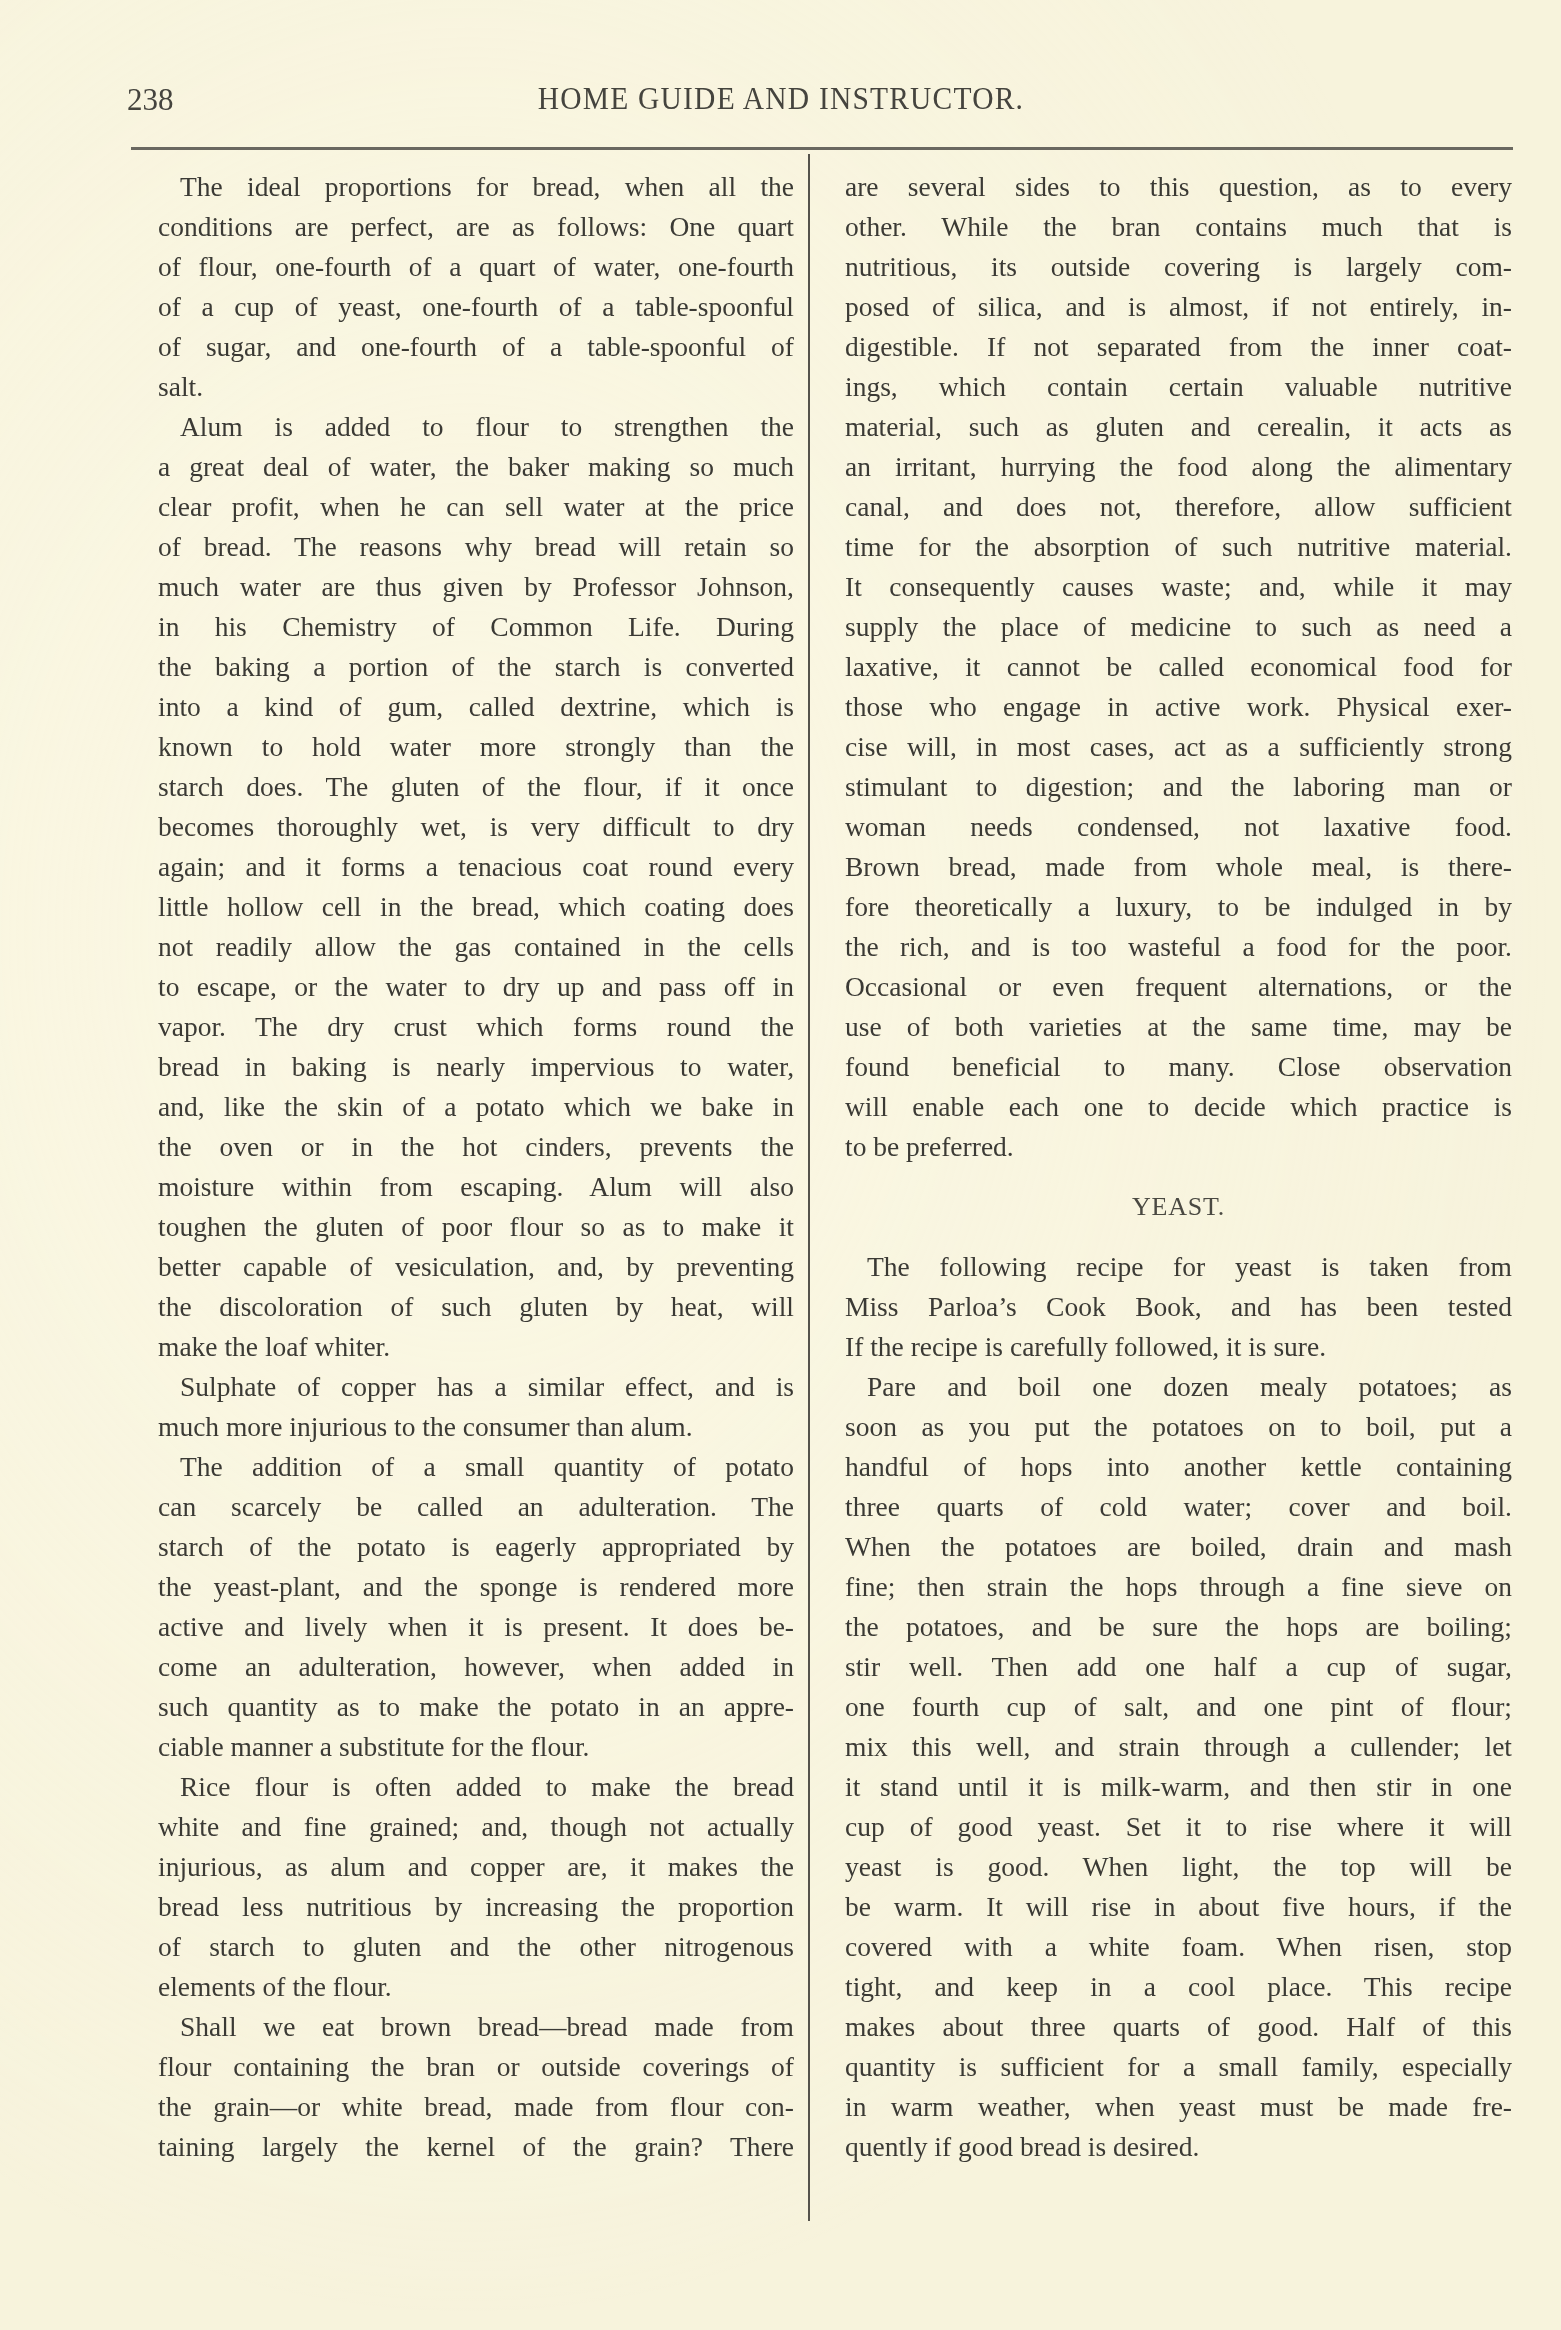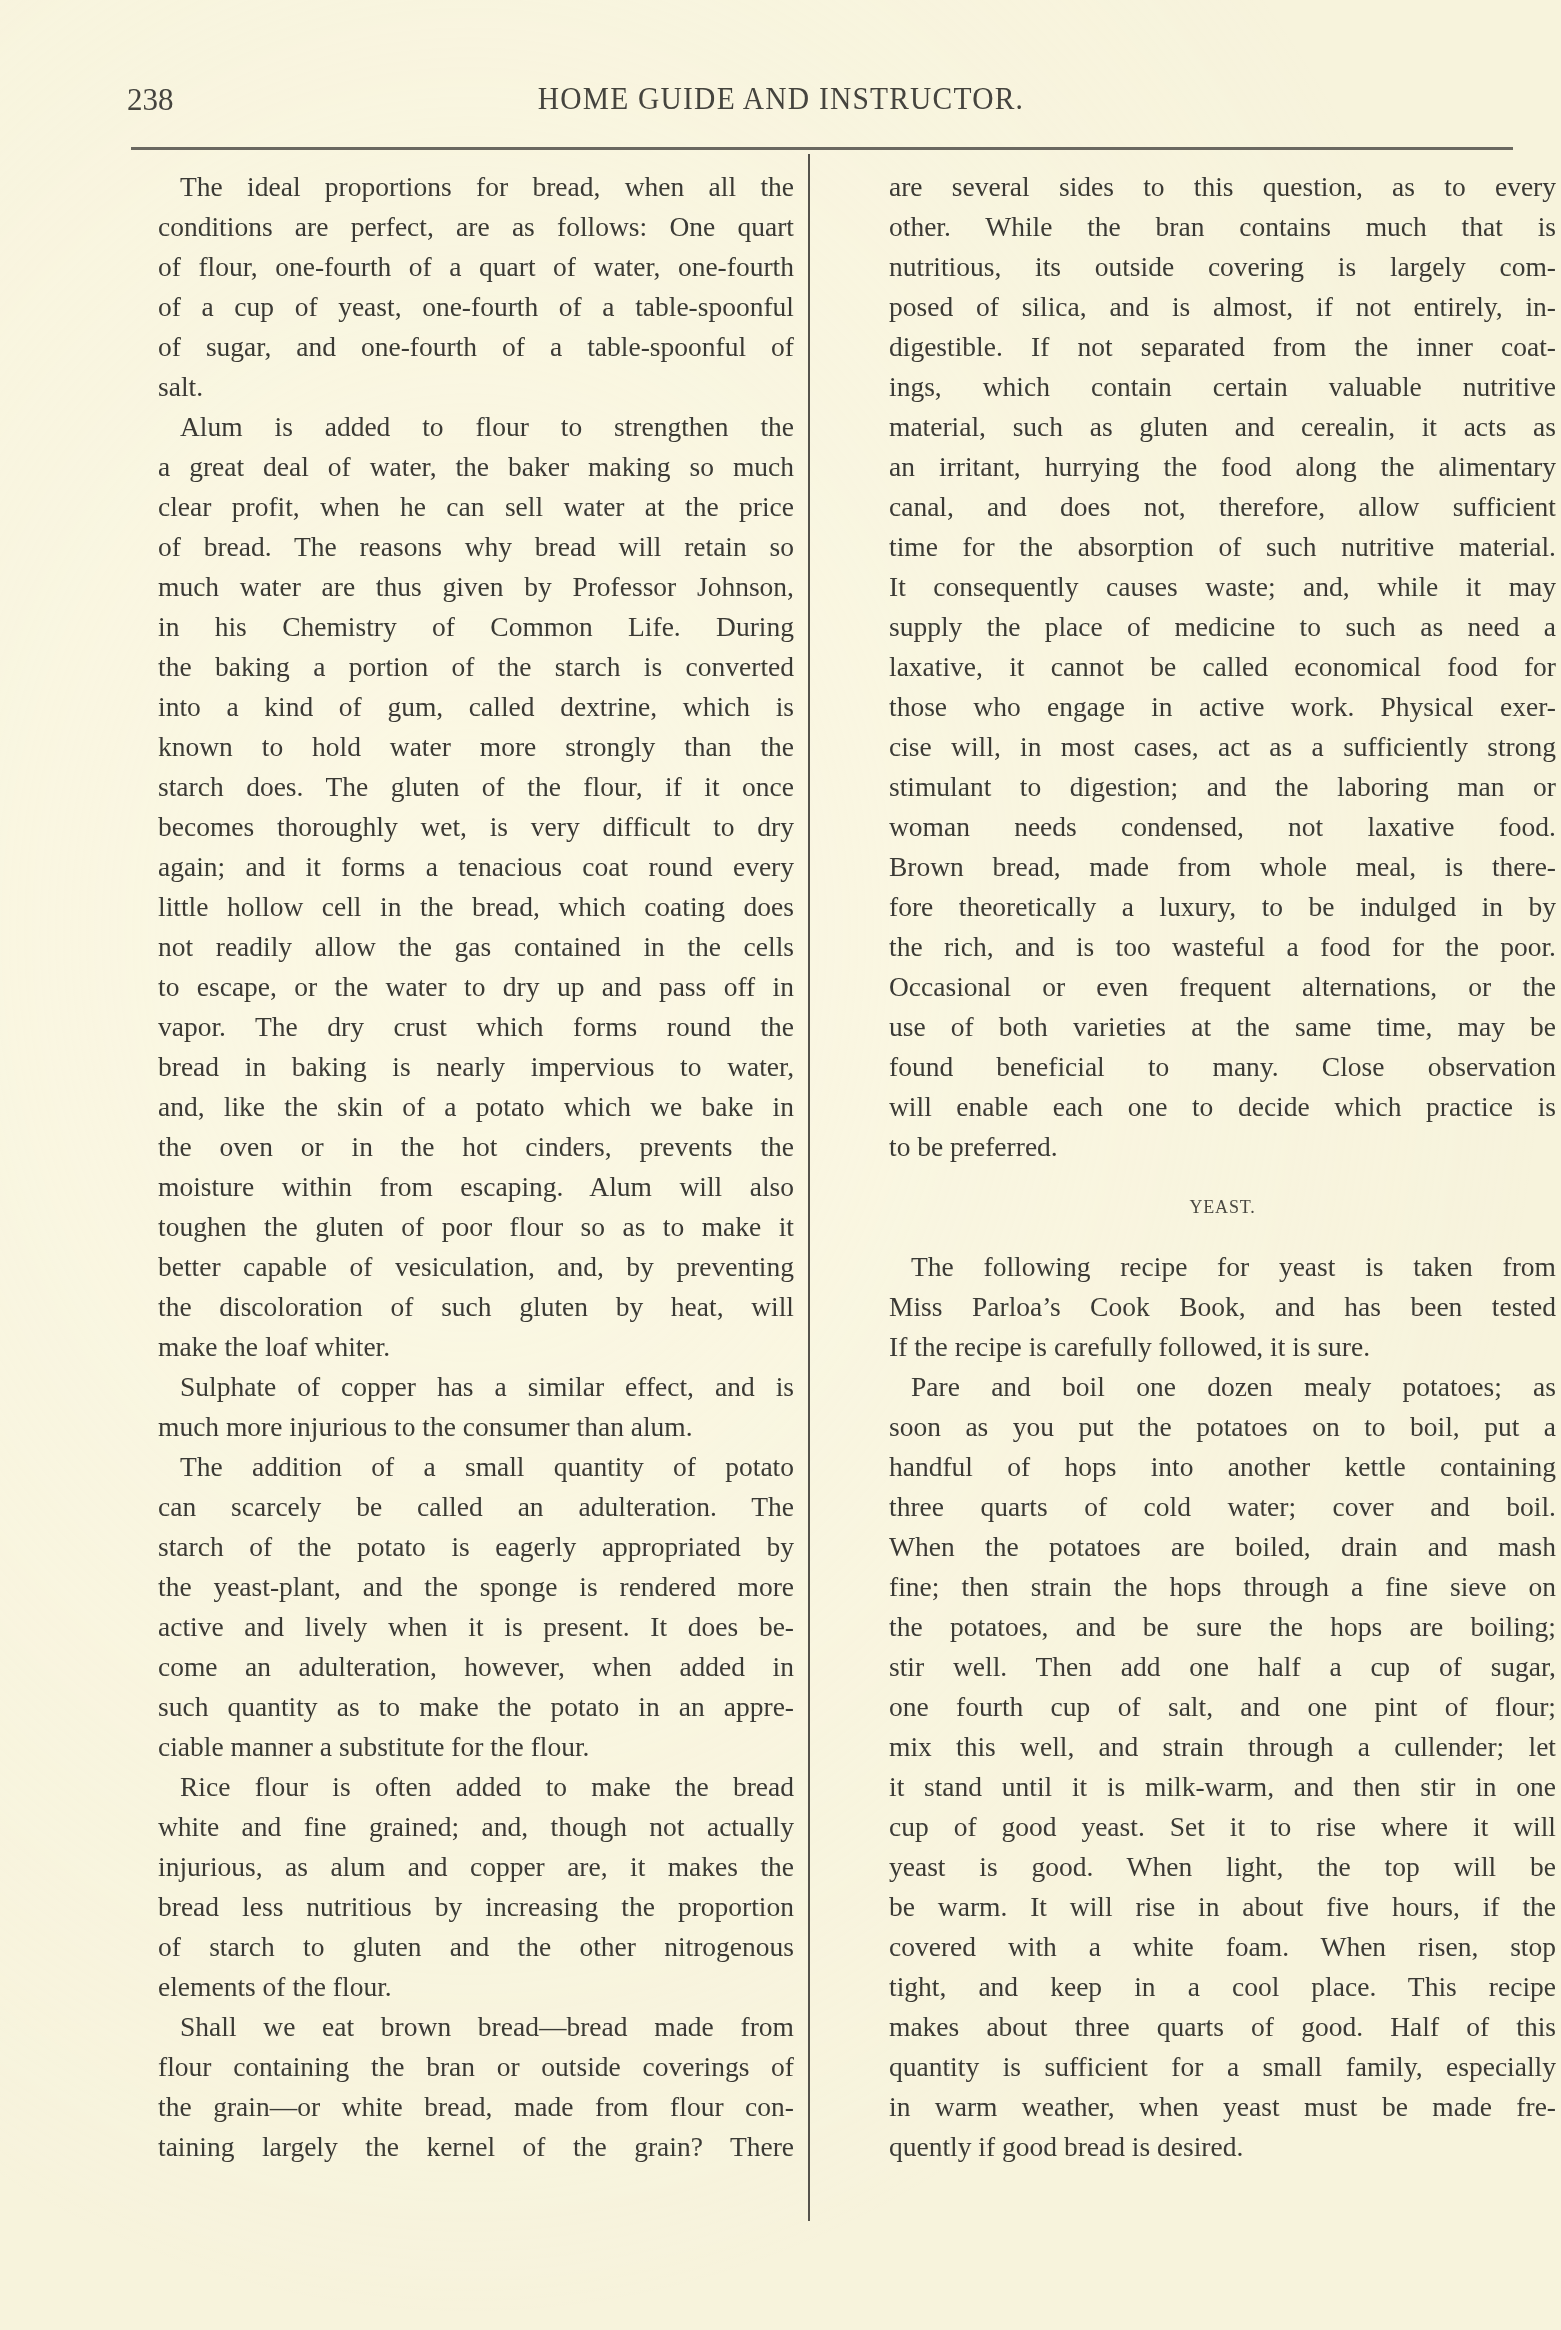--- a/index.html
+++ b/index.html
@@ -24,31 +24,31 @@
   .head-rule {
     position:absolute; left:131px; width:1382px; top:147px; height:2.5px;
     background:#6a6860;
   }
   .col-divider {
     position:absolute; left:808px; top:154px; width:1.6px; height:2067px;
     background:#55534c;
   }
   .column { position:absolute; top:167px; }
   .col-left { left:158px; width:636px; }
-  .col-right { left:845px; width:667px;margin-left:44px; }
+  .col-right { left:845px; width:667px; }
   .line {
     height:40px; line-height:40px; font-size:27.5px;
     white-space:nowrap; text-align:justify; text-align-last:justify;
     display:block; overflow:visible;
   }
   .line.last { text-align:left; text-align-last:left; }
   .line.indent { padding-left:22px; box-sizing:border-box; }
   .section-heading {
     height:80px; line-height:80px; text-align:center;
-    font-size:18px; letter-spacing:0.8px; color:#4a4942;
+    font-size:26px; letter-spacing:0.8px; color:#4a4942;
   }
   .para { display:block; }
 </style>
 </head>
 <body>
 
 <div class="page">
   <div class="page-number">238</div>
   <div class="running-head">HOME GUIDE AND INSTRUCTOR.</div>
   <div class="head-rule"></div>

